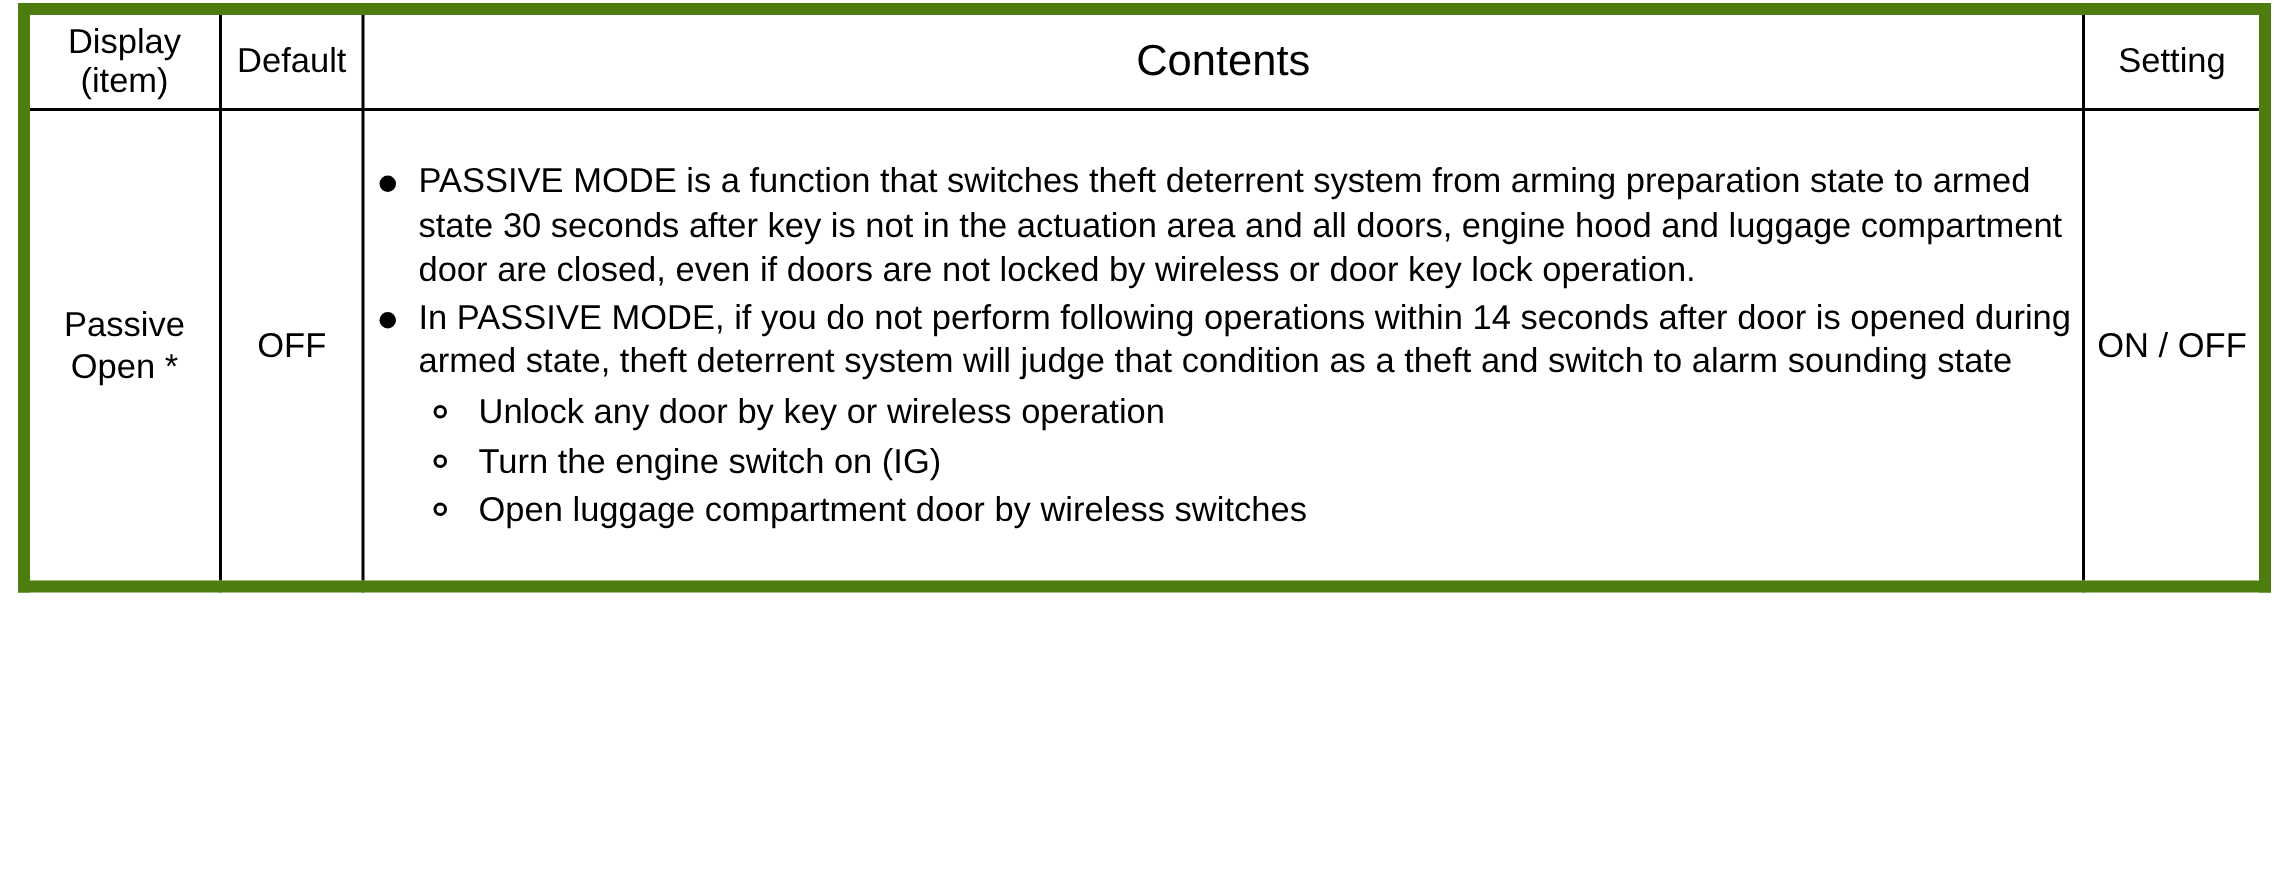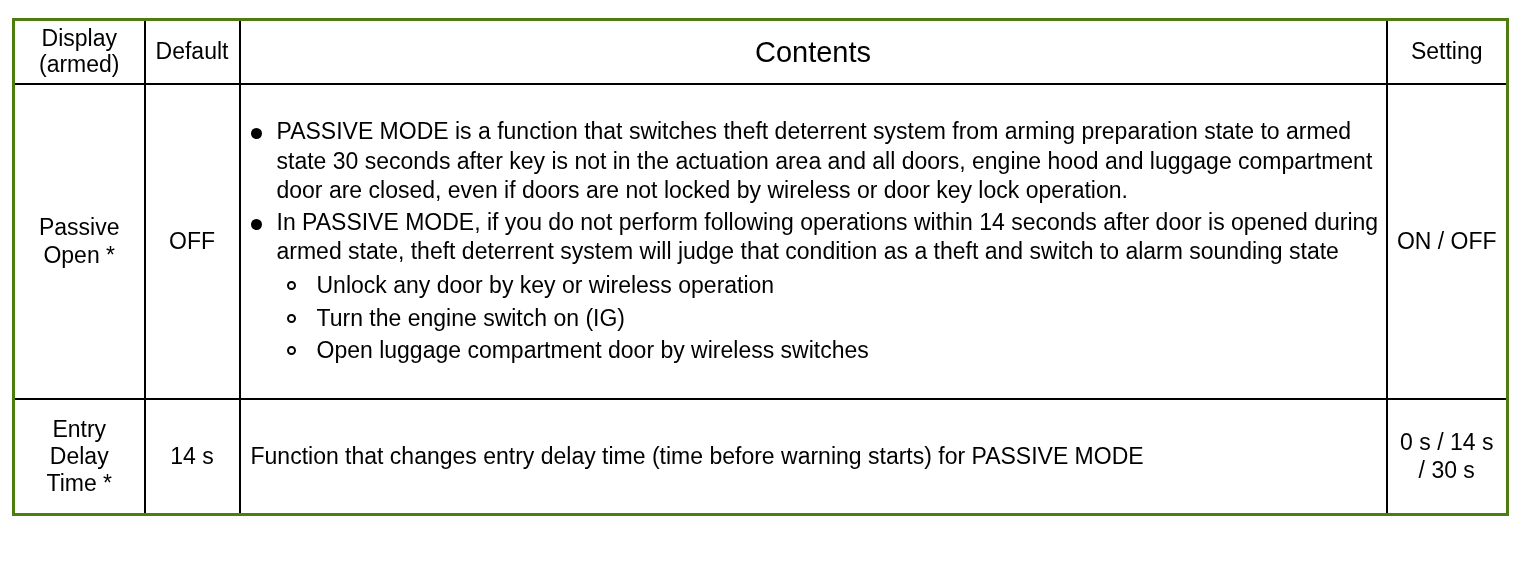--- a/index.html
+++ b/index.html
@@ -18,25 +18,25 @@
   .sheet {
     position: relative;
     width: 1520px;
     height: 584px;
     box-sizing: border-box;
   }
 
   table.spec-table {
     position: absolute;
     left: 12px;
-    top: 18px;
+    top: 2px;
     width: 1494px;
     border-collapse: collapse;
     table-layout: fixed;
-    border: 3px solid #4d7c0f;
+    border: 8px solid #4d7c0f;
   }
 
   table.spec-table td,
   table.spec-table th {
     border: 2px solid #000;
     padding: 0;
     vertical-align: middle;
     font-weight: normal;
   }
 
@@ -138,21 +138,21 @@
       <col class="c-display">
       <col class="c-default">
       <col class="c-contents">
       <col class="c-setting">
     </colgroup>
 
     <thead>
       <tr>
         <th class="th-display">
           <span class="line">Display</span>
-          <span class="line">(armed)</span>
+          <span class="line">(item)</span>
         </th>
         <th class="th-default">Default</th>
         <th class="th-contents">Contents</th>
         <th class="th-setting">Setting</th>
       </tr>
     </thead>
 
     <tbody>
 
       <tr class="row-passive">
@@ -184,30 +184,17 @@
                   <span>Open luggage compartment door by wireless switches</span>
                 </li>
               </ul>
             </li>
           </ul>
         </td>
         <td class="col-setting">ON / OFF</td>
       </tr>
 
 
-      <tr class="row-entry">
-        <td class="col-display">
-          <span class="line">Entry</span>
-          <span class="line">Delay</span>
-          <span class="line">Time *</span>
-        </td>
-        <td class="col-default">14 s</td>
-        <td class="col-contents single-line">Function that changes entry delay time (time before warning starts) for PASSIVE MODE</td>
-        <td class="col-setting">
-          <span class="line">0 s / 14 s</span>
-          <span class="line">/ 30 s</span>
-        </td>
-      </tr>
 
     </tbody>
   </table>
 
 </div>
 
 </body></html>

